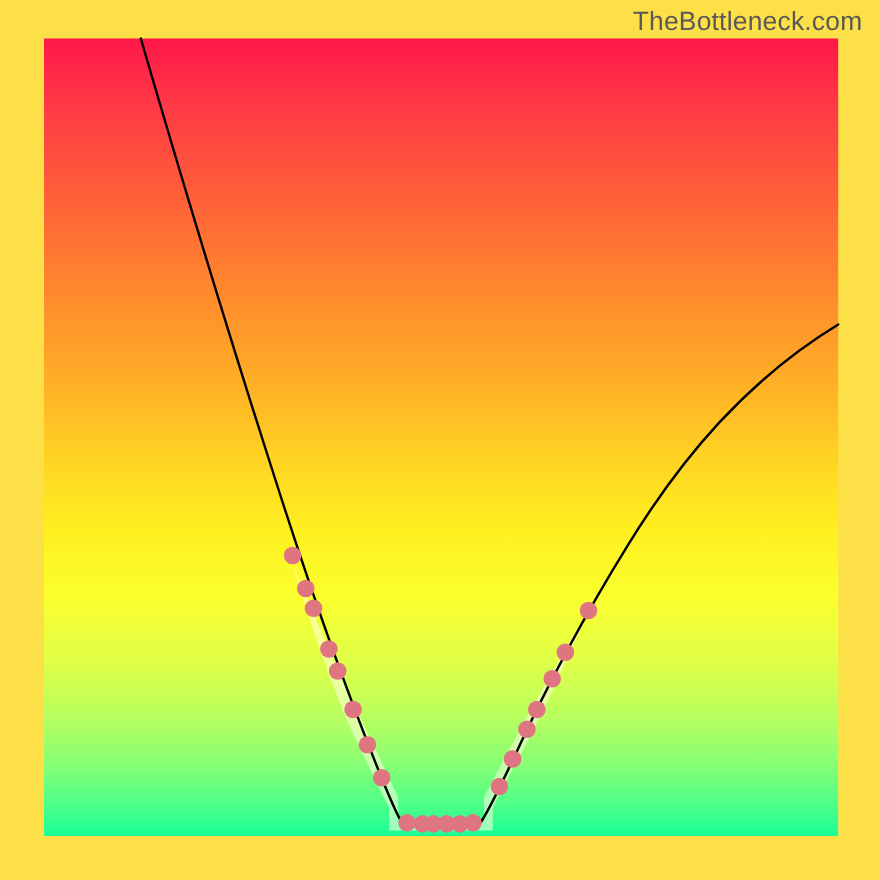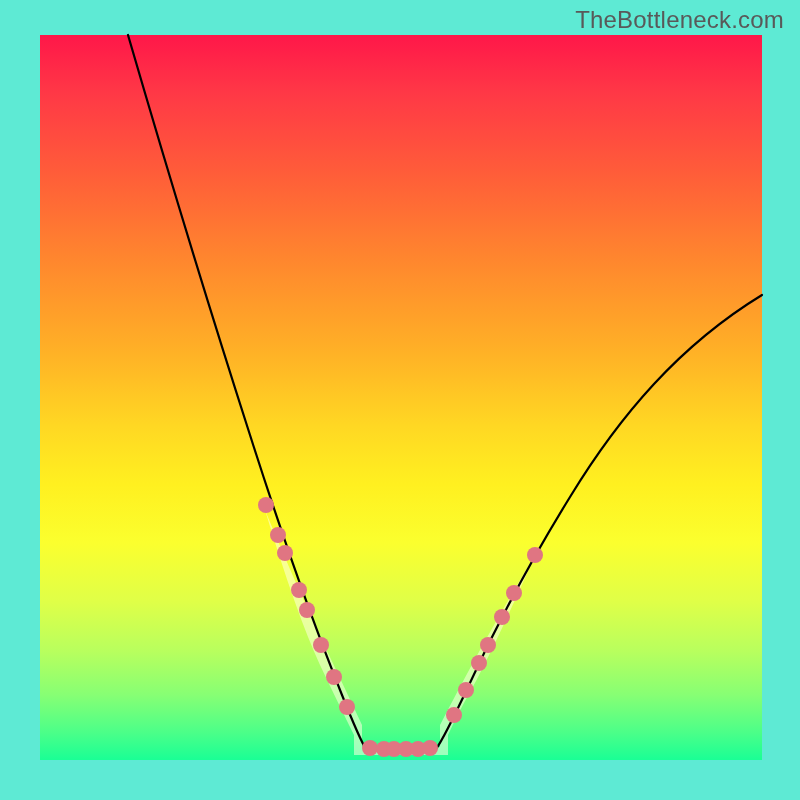--- a/index.html
+++ b/index.html
@@ -7,21 +7,21 @@
     padding: 0;
     width: 800px;
     height: 800px;
     background: #000;
     overflow: hidden;
   }
   .outer {
     position: relative;
     width: 800px;
     height: 800px;
-    background: #5eead4;
+    background: #fde047;
   }
   .watermark {
     position: absolute;
     top: 6px;
     right: 16px;
     font-family: Arial, Helvetica, sans-serif;
     font-size: 24px;
     color: #595959;
     font-weight: 500;
     letter-spacing: 0.2px;

